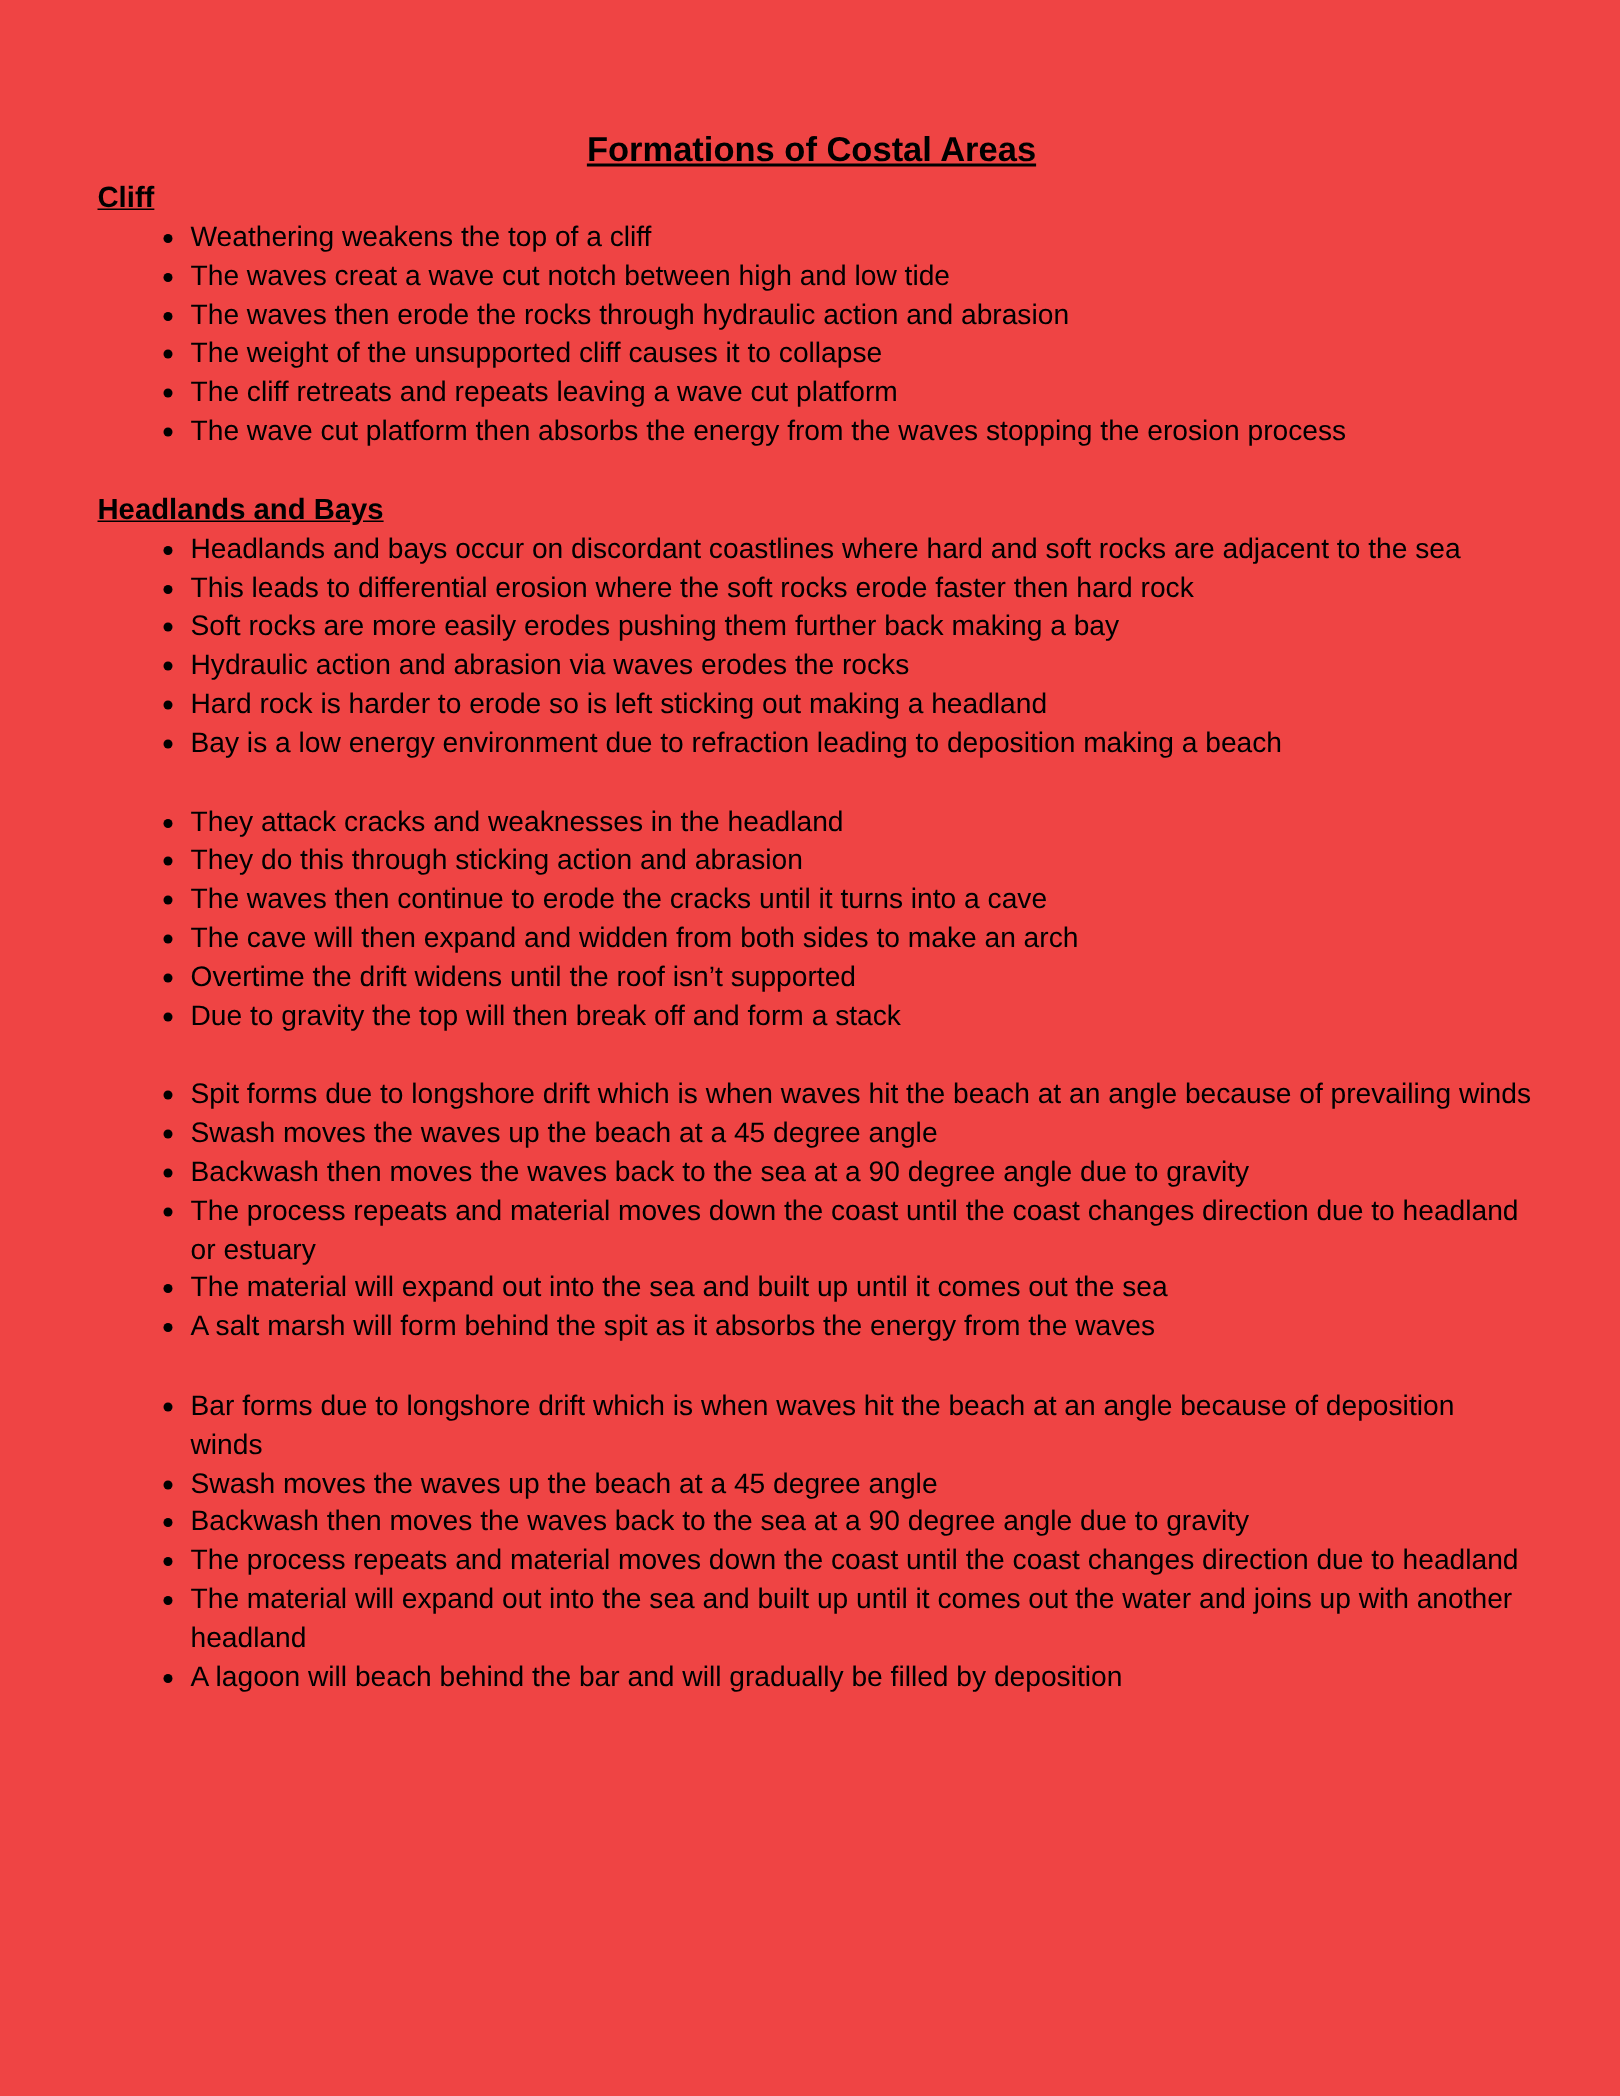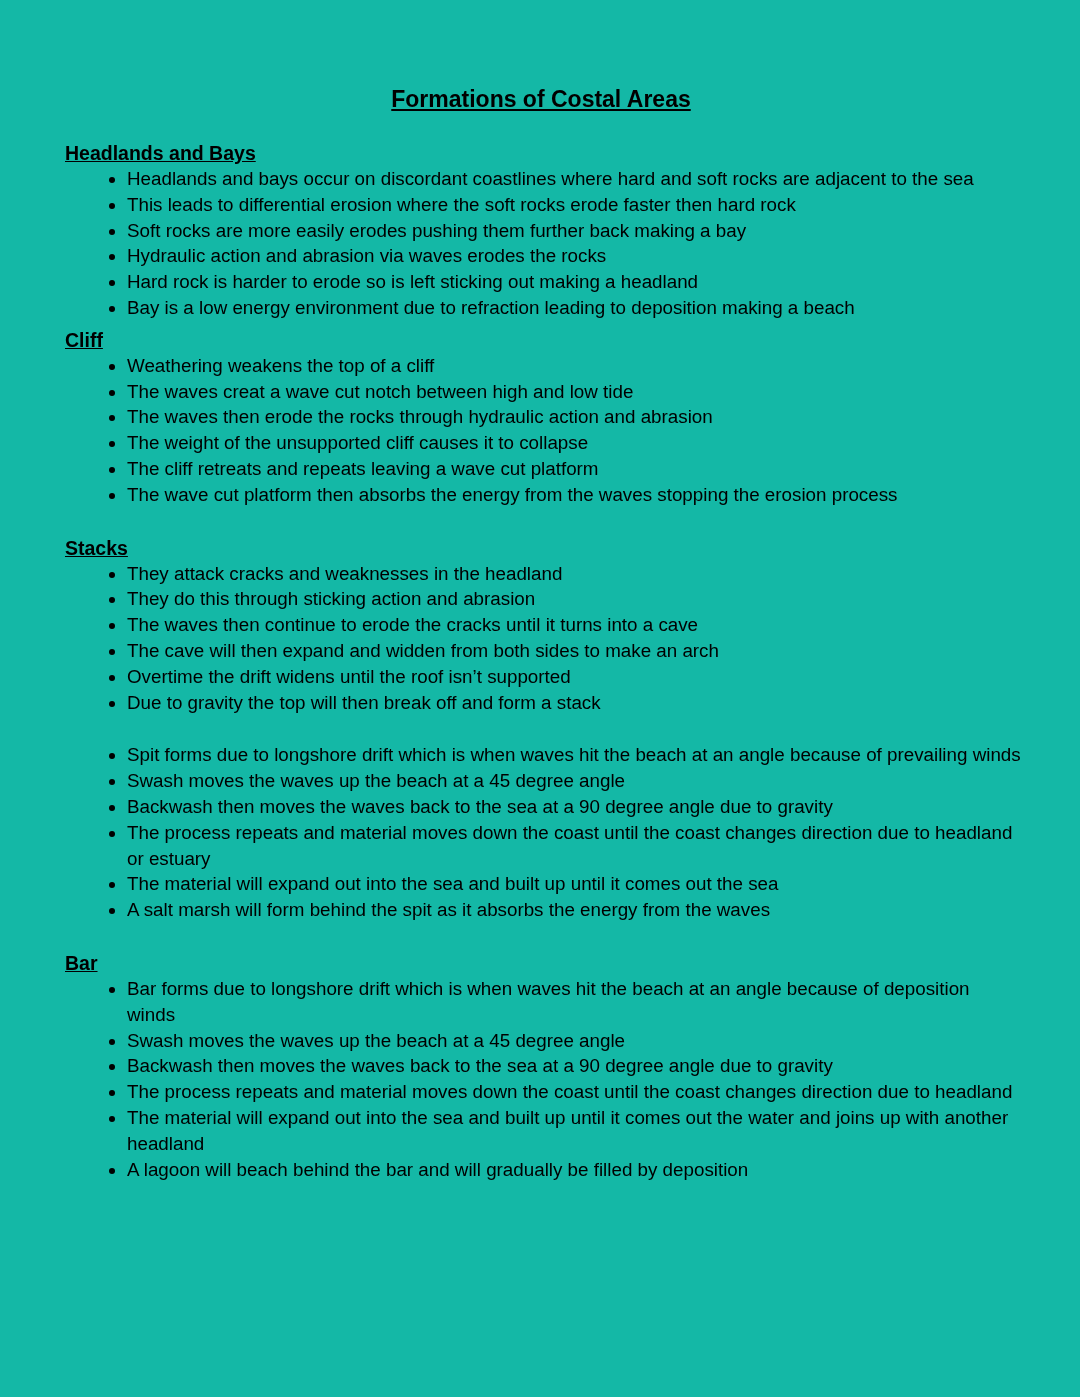--- a/index.html
+++ b/index.html
@@ -12,21 +12,21 @@
     height: 1397px;
     overflow: hidden;
   }
   .page {
     box-sizing: border-box;
     width: 1080px;
     height: 1397px;
     padding: 86px 63px 0 65px;
     font-family: "Liberation Sans", sans-serif;
     color: #000000;
-    background: #14b8a6;
+    background: #ef4444;
   }
   .doc-title {
     margin: 0;
     font-size: 23px;
     line-height: 27px;
     font-weight: bold;
     text-decoration: underline;
     text-align: center;
   }
   .doc-section { margin: 0; }
@@ -50,65 +50,63 @@
     line-height: 25.8px;
     max-width: 895px;
   }
 </style>
 </head>
 <body>
 
 <main class="page">
   <h1 class="doc-title">Formations of Costal Areas</h1>
   <div id="sections">
-      <section class="doc-section rest">
-        <h2 class="section-heading">Headlands and Bays</h2>
-        <ul class="bullet-list">
-          <li>Headlands and bays occur on discordant coastlines where hard and soft rocks are adjacent to the sea</li>
-          <li>This leads to differential erosion where the soft rocks erode faster then hard rock</li>
-          <li>Soft rocks are more easily erodes pushing them further back making a bay</li>
-          <li>Hydraulic action and abrasion via waves erodes the rocks</li>
-          <li>Hard rock is harder to erode so is left sticking out making a headland</li>
-          <li>Bay is a low energy environment due to refraction leading to deposition making a beach</li>
-        </ul>
-      </section>
       <section class="doc-section first">
         <h2 class="section-heading">Cliff</h2>
         <ul class="bullet-list">
           <li>Weathering weakens the top of a cliff</li>
           <li>The waves creat a wave cut notch between high and low tide</li>
           <li>The waves then erode the rocks through hydraulic action and abrasion</li>
           <li>The weight of the unsupported cliff causes it to collapse</li>
           <li>The cliff retreats and repeats leaving a wave cut platform</li>
           <li>The wave cut platform then absorbs the energy from the waves stopping the erosion process</li>
         </ul>
       </section>
       <section class="doc-section rest">
-        <h2 class="section-heading">Stacks</h2>
+        <h2 class="section-heading">Headlands and Bays</h2>
+        <ul class="bullet-list">
+          <li>Headlands and bays occur on discordant coastlines where hard and soft rocks are adjacent to the sea</li>
+          <li>This leads to differential erosion where the soft rocks erode faster then hard rock</li>
+          <li>Soft rocks are more easily erodes pushing them further back making a bay</li>
+          <li>Hydraulic action and abrasion via waves erodes the rocks</li>
+          <li>Hard rock is harder to erode so is left sticking out making a headland</li>
+          <li>Bay is a low energy environment due to refraction leading to deposition making a beach</li>
+        </ul>
+      </section>
+      <section class="doc-section rest">
         <ul class="bullet-list">
           <li>They attack cracks and weaknesses in the headland</li>
           <li>They do this through sticking action and abrasion</li>
           <li>The waves then continue to erode the cracks until it turns into a cave</li>
           <li>The cave will then expand and widden from both sides to make an arch</li>
           <li>Overtime the drift widens until the roof isn’t supported</li>
           <li>Due to gravity the top will then break off and form a stack</li>
         </ul>
       </section>
       <section class="doc-section rest">
         <ul class="bullet-list">
           <li>Spit forms due to longshore drift which is when waves hit the beach at an angle because of prevailing winds</li>
           <li>Swash moves the waves up the beach at a 45 degree angle</li>
           <li>Backwash then moves the waves back to the sea at a 90 degree angle due to gravity</li>
           <li>The process repeats and material moves down the coast until the coast changes direction due to headland or estuary</li>
           <li>The material will expand out into the sea and built up until it comes out the sea</li>
           <li>A salt marsh will form behind the spit as it absorbs the energy from the waves</li>
         </ul>
       </section>
       <section class="doc-section rest">
-        <h2 class="section-heading">Bar</h2>
         <ul class="bullet-list">
           <li>Bar forms due to longshore drift which is when waves hit the beach at an angle because of deposition winds</li>
           <li>Swash moves the waves up the beach at a 45 degree angle</li>
           <li>Backwash then moves the waves back to the sea at a 90 degree angle due to gravity</li>
           <li>The process repeats and material moves down the coast until the coast changes direction due to headland</li>
           <li>The material will expand out into the sea and built up until it comes out the water and joins up with another headland</li>
           <li>A lagoon will beach behind the bar and will gradually be filled by deposition</li>
         </ul>
       </section>
     </div>

